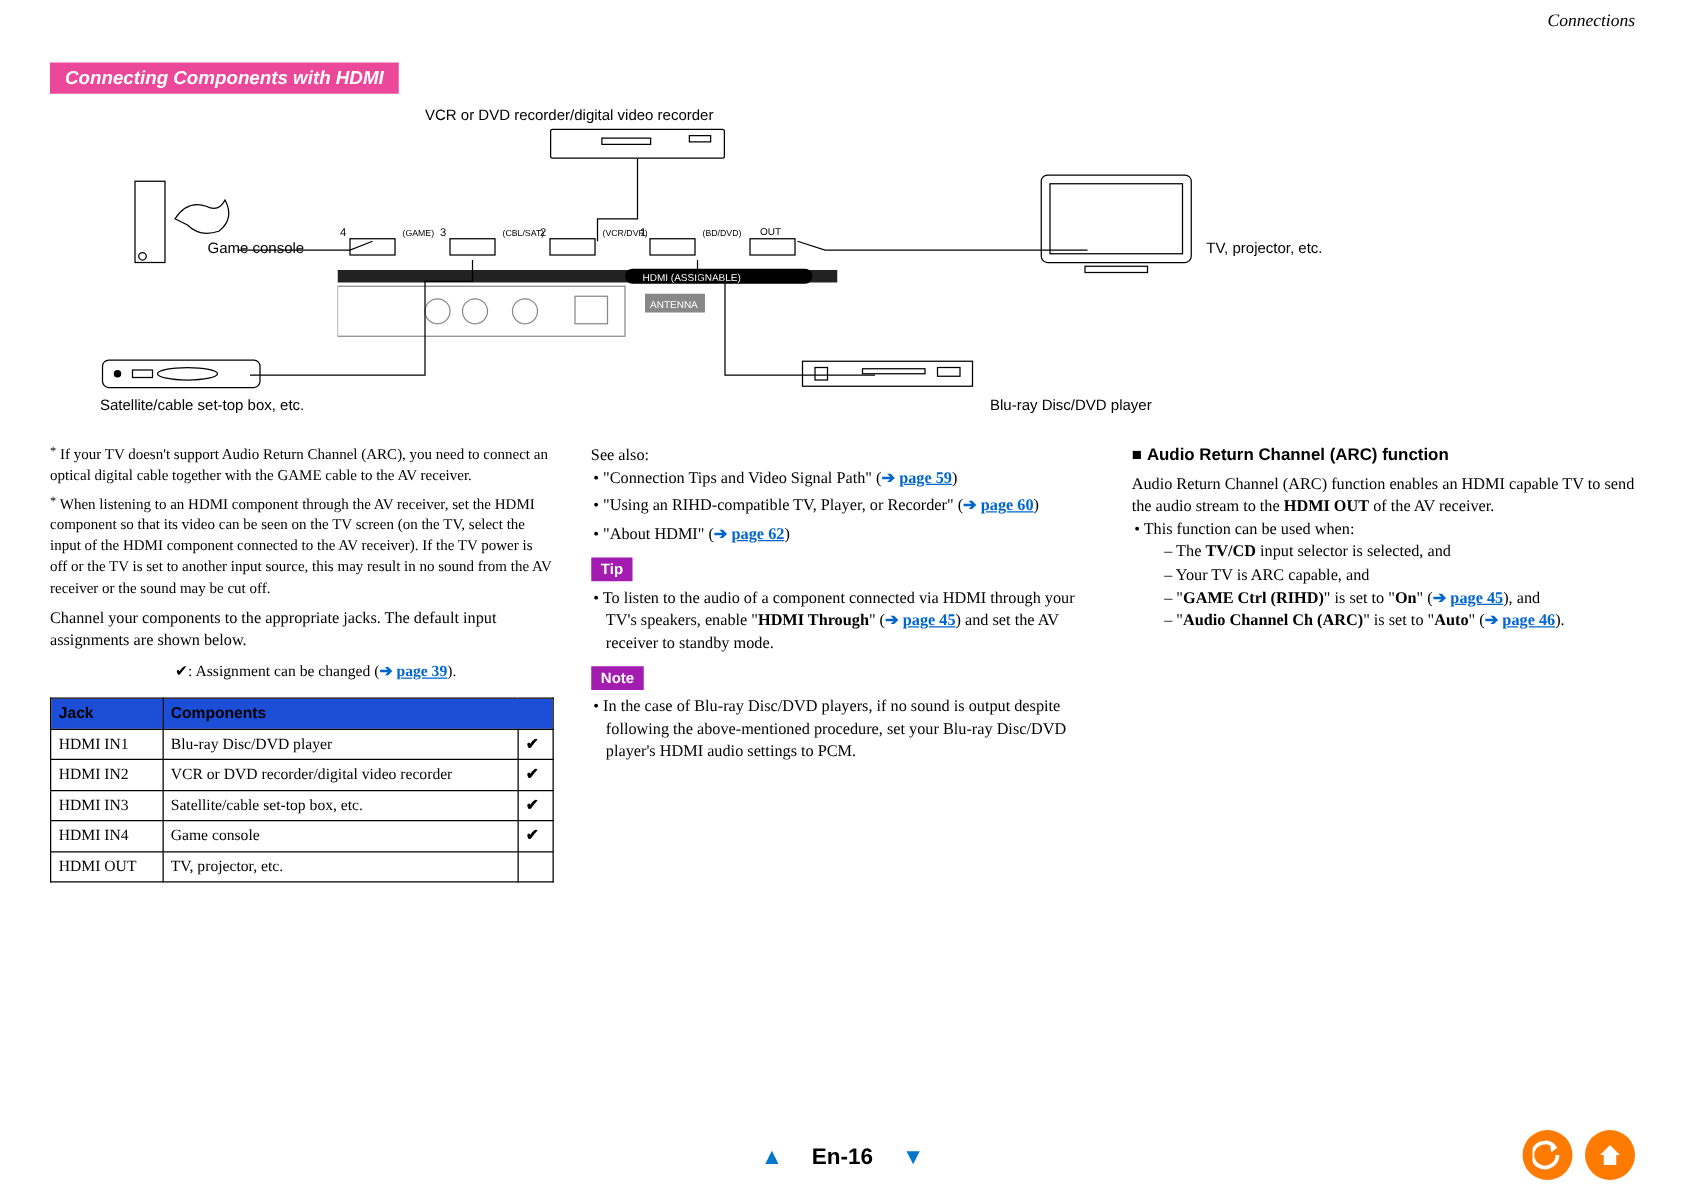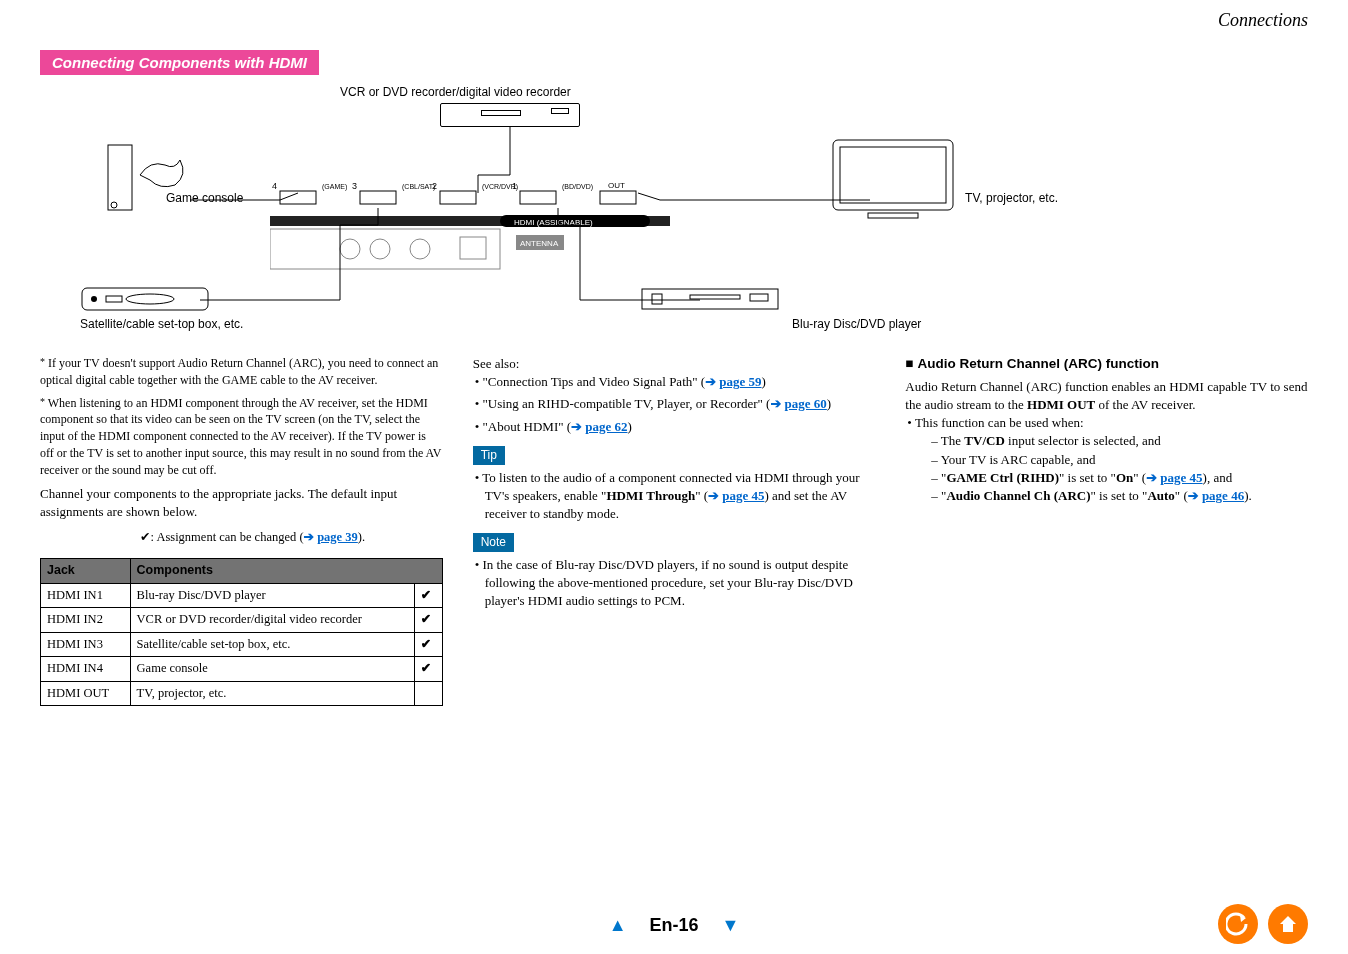--- a/index.html
+++ b/index.html
@@ -11,21 +11,21 @@
     width: 1348px;
     height: 954px;
     position: relative;
     padding: 20px 40px;
   }
   .page-header-right {
     position: absolute;
     top: 10px;
     right: 40px;
     font-style: italic;
-    font-size: 18px;
+    font-size: 14px;
   }
   .section-title {
     display: inline-block;
     background: #ec4899;
     color: #fff;
     font-family: Arial, sans-serif;
     font-weight: bold;
     font-style: italic;
     font-size: 15px;
     padding: 4px 12px;
@@ -52,28 +52,28 @@
     gap: 30px;
     margin-top: 6px;
   }
   .col { width: 420px; font-size: 13px; line-height: 1.4; }
   .footnote { font-size: 12px; margin-bottom: 6px; }
   .footnote .ast { vertical-align: top; font-size: 10px; }
   .bold { font-weight: bold; }
   .link { color: #0066cc; font-weight: bold; }
   .jack-table { width: 100%; border-collapse: collapse; margin-top: 8px; font-size: 12.5px; }
   .jack-table th, .jack-table td { border: 1px solid #000; padding: 3px 6px; text-align: left; }
-  .jack-table th { background: #737373; font-family: Arial, sans-serif; }
+  .jack-table th { background: #1d4ed8; font-family: Arial, sans-serif; }
   .check { font-weight: bold; }
   .tip-tag, .note-tag {
     display: inline-block;
-    background: #0369a1;
+    background: #a21caf;
     color: #fff;
     font-family: Arial, sans-serif;
-    font-weight: normal;
+    font-weight: bold;
     font-size: 12px;
     padding: 1px 8px;
     margin: 6px 0 4px;
   }
   ul.bullets { list-style: none; padding-left: 0; }
   ul.bullets > li { text-indent: -10px; padding-left: 12px; margin-bottom: 4px; }
   ul.bullets > li::before { content: "• "; }
   ul.dashes { list-style: none; padding-left: 14px; }
   ul.dashes > li { text-indent: -10px; padding-left: 10px; }
   ul.dashes > li::before { content: "– "; }

